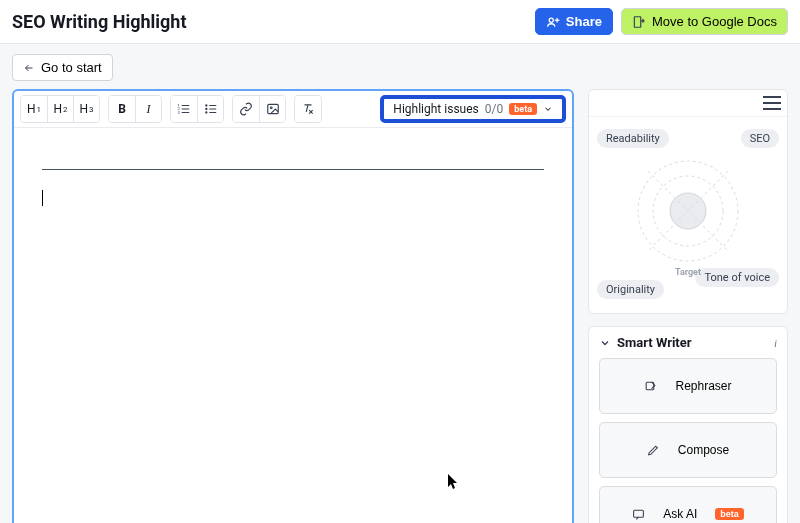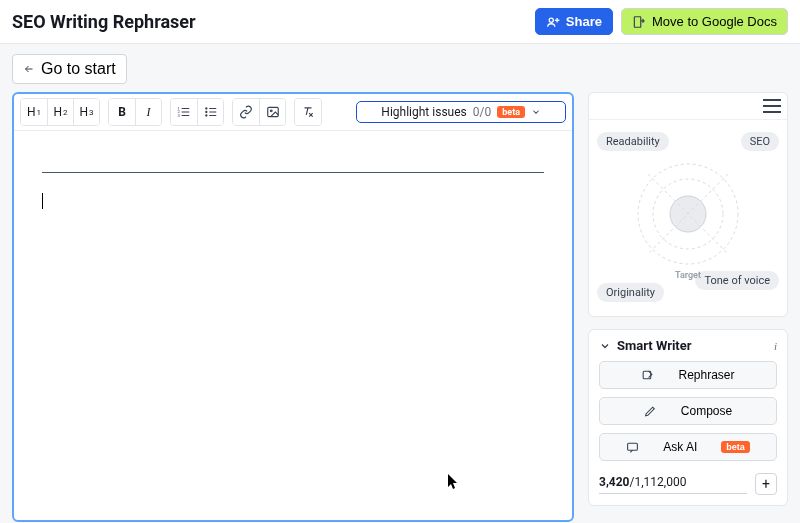--- a/index.html
+++ b/index.html
@@ -4,32 +4,32 @@
 <style>
 * { box-sizing: border-box; margin: 0; padding: 0; }
 body { font-family: -apple-system, BlinkMacSystemFont, "Segoe UI", Roboto, Helvetica, Arial, sans-serif; background: #f6f7f8; color: #171a22; width: 800px; height: 523px; overflow: hidden; }
 .header { display: flex; align-items: center; justify-content: space-between; padding: 8px 12px; background: #fff; border-bottom: 1px solid #e5e7eb; }
 .title { font-size: 18px; font-weight: 700; }
 .head-actions { display: flex; gap: 8px; }
 .btn { display: inline-flex; align-items: center; gap: 6px; font-size: 13px; padding: 5px 10px; border-radius: 5px; border: 1px solid #d1d5db; background: #bef264; cursor: pointer; }
 .btn-primary { background: #2563eb; color: #fff; border-color: #2563eb; font-weight: 600; }
 .btn-primary svg { stroke: #fff; }
 .subbar { padding: 10px 12px 8px; }
-.gotostart { display: inline-flex; align-items: center; gap: 6px; font-size: 16px; padding: 5px 10px; border: 1px solid #d1d5db; border-radius: 4px; background: #fff; cursor: pointer; }
+.gotostart { display: inline-flex; align-items: center; gap: 6px; font-size: 13px; padding: 5px 10px; border: 1px solid #d1d5db; border-radius: 4px; background: #fff; cursor: pointer; }
 .main { display: flex; gap: 14px; padding: 0 12px 12px; }
 .editor-wrap { flex: 1; border: 2px solid #60a5fa; border-radius: 6px; background: #fff; min-height: 430px; display: flex; flex-direction: column; }
 .toolbar { display: flex; align-items: center; gap: 8px; padding: 4px 6px; border-bottom: 1px solid #e9ebee; }
 .tgroup { display: flex; align-items: center; border: 1px solid #e1e3e8; border-radius: 4px; overflow: hidden; }
 .tbtn { width: 26px; height: 26px; display: flex; align-items: center; justify-content: center; font-size: 12px; cursor: pointer; background: #fff; }
 .tbtn + .tbtn { border-left: 1px solid #e1e3e8; }
 .tbtn sub { font-size: 8px; margin-left: 1px; }
 .tbtn .b { font-weight: 700; }
 .tbtn .i { font-style: italic; font-family: Georgia, serif; }
 .toolbar-spacer { flex: 1; }
-.hl { display: flex; align-items: center; gap: 6px; border: 1px solid #1d4ed8; border-radius: 5px; padding: 3px 24px; font-size: 12px; cursor: pointer; }
+.hl { display: flex; align-items: center; gap: 6px; border: 4px solid #1d4ed8; border-radius: 5px; padding: 3px 9px; font-size: 12px; cursor: pointer; }
 .hl .count { color: #6b7280; }
 .badge-beta { background: #ff642d; color: #fff; font-size: 9px; font-weight: 700; padding: 1px 5px; border-radius: 3px; }
 .editor { flex: 1; padding: 26px 28px; }
 .editor .underline { border-bottom: 1px solid #475569; height: 16px; margin-bottom: 6px; }
 .cursor { display: inline-block; width: 1px; height: 16px; background: #000; margin-top: 14px; }
 .pointer { position: absolute; left: 448px; top: 474px; }
 .side { width: 200px; display: flex; flex-direction: column; gap: 12px; }
 .panel { background: #fff; border: 1px solid #e5e7eb; border-radius: 6px; }
 .panel-head { display: flex; justify-content: flex-end; padding: 6px; border-bottom: 1px solid #eef0f2; }
 .burger { width: 18px; height: 14px; display: flex; flex-direction: column; justify-content: space-between; cursor: pointer; }
@@ -41,33 +41,33 @@
 .chip.seo { right: 0; top: 0; }
 .chip.read { left: 0; top: 0; }
 .chip.orig { left: 0; bottom: 0; }
 .chip.tone { right: 0; bottom: 12px; }
 .radar { position: absolute; left: 50%; top: 48%; transform: translate(-50%, -50%); }
 .target-lbl { position: absolute; left: 50%; transform: translateX(-50%); bottom: 22px; font-size: 9px; color: #9ca3af; font-weight: bold; }
 .sw-head { display: flex; align-items: center; padding: 8px 10px; gap: 6px; }
 .sw-head .t { font-size: 13px; font-weight: 700; flex: 1; }
 .info-i { font-size: 11px; color: #6b7280; font-style: italic; font-family: Georgia, serif; cursor: pointer; }
 .sw-body { padding: 0 10px 10px; display: flex; flex-direction: column; gap: 8px; }
-.sw-btn { display: flex; align-items: center; justify-content: center; gap: 24px; width: 100%; padding: 6px; border: 1px solid #d9dce1; border-radius: 5px; background: #f7f8f9; font-size: 12px; cursor: pointer; }
+.sw-btn { display: flex; align-items: center; justify-content: center; gap: 18px; width: 100%; padding: 20px; border: 1px solid #d9dce1; border-radius: 5px; background: #f7f8f9; font-size: 12px; cursor: pointer; }
 .usage-label { font-size: 11px; color: #374151; margin-top: 6px; }
 .usage-row { display: flex; align-items: center; gap: 8px; margin-top: 4px; }
 .usage-bar { flex: 1; border-bottom: 1px solid #cfd3d9; padding-bottom: 4px; font-size: 12px; }
 .usage-bar .used { font-weight: 700; }
 .plus { width: 22px; height: 22px; border: 1px solid #d1d5db; border-radius: 4px; display: flex; align-items: center; justify-content: center; cursor: pointer; font-size: 14px; }
 svg { display: block; }
 </style>
 </head>
 <body>
 
 <div class="header">
-  <div class="title">SEO Writing Rephraser</div>
+  <div class="title">SEO Writing Highlight</div>
   <div class="head-actions">
     <button class="btn btn-primary">
       <svg width="14" height="14" viewBox="0 0 24 24" fill="none" stroke="currentColor" stroke-width="2.2">
           <circle cx="9" cy="9" r="3.5"></circle>
           <path d="M3 20c0-3 3-5 6-5s6 2 6 5"></path>
           <line x1="19" y1="5" x2="19" y2="13"></line>
           <line x1="15" y1="9" x2="23" y2="9"></line>
         </svg>
       <span>Share</span>
     </button>

